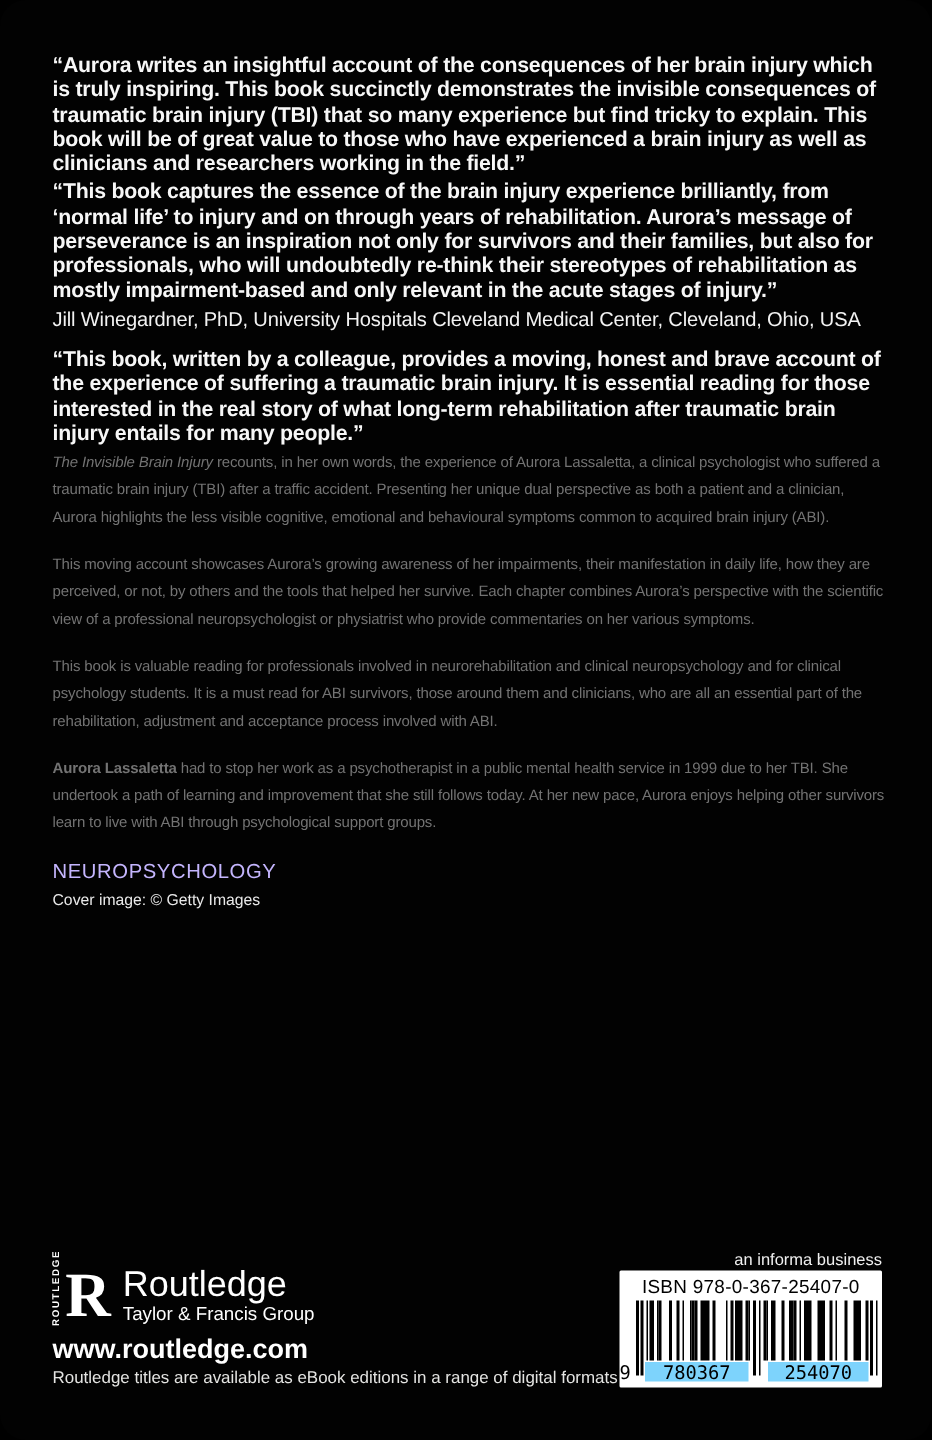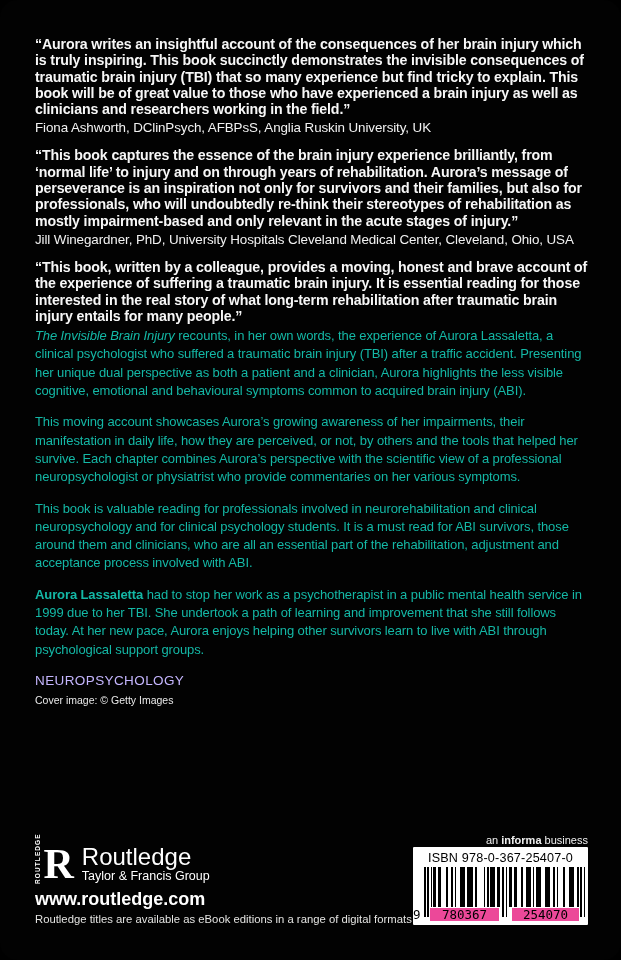--- a/index.html
+++ b/index.html
@@ -13,34 +13,34 @@
   .quote{
     font-size:14.2px;line-height:16.3px;font-weight:700;letter-spacing:-0.15px;
     margin:0 0 3px 0;
   }
   .attrib{
     font-size:13.4px;line-height:15px;font-weight:400;letter-spacing:-0.1px;
     margin:0 0 12px 0;color:#f2f2f2;
   }
   .attrib.last{margin-bottom:24px;}
   .body-para{
-    font-size:13px;line-height:18.3px;font-weight:400;letter-spacing:-0.1px;
-    margin:0 0 13px 0;color:#14b8a6;
+    font-size:10px;line-height:18.3px;font-weight:400;letter-spacing:-0.1px;
+    margin:0 0 13px 0;color:#737373;
   }
   .body-para .ital{font-style:italic;}
   .bio{margin-top:6px;}
   .bio .bname{font-weight:700;}
   .category{font-size:13.5px;letter-spacing:0.4px;margin-top:14px;color:#c4b5fd;}
   .credit{font-size:10.5px;margin-top:6px;color:#e9e9e9;}
 
   .footer{position:absolute;left:0;top:832px;width:621px;height:128px;}
   .informa{
     position:absolute;right:33px;top:2px;font-size:11px;color:#f0f0f0;
   }
-  .informa b{font-weight:700;}
+  .informa b{font-weight:400;}
   .logo-row{position:absolute;left:35px;top:12px;display:flex;align-items:center;}
   .logo-vertical{
     writing-mode:vertical-rl;transform:rotate(180deg);
     font-size:6.5px;font-weight:700;letter-spacing:1.1px;line-height:1;
     height:40px;text-align:center;color:#fff;margin-right:2px;
   }
   .logo-r{
     font-family:"Liberation Serif","DejaVu Serif",serif;
     font-size:42px;font-weight:700;line-height:38px;color:#fff;margin-right:8px;
   }
@@ -53,35 +53,34 @@
     position:absolute;left:413px;top:15px;width:175px;height:78px;background:#fff;
     border-radius:1px;
   }
   .isbn-line{
     font-size:12.6px;color:#000;text-align:center;margin-top:4px;letter-spacing:0.2px;
     font-weight:400;
   }
   .bars-wrap{position:relative;width:162px;height:53px;margin:2px 0 0 11px;}
   .bars-wrap .bar{position:absolute;top:0;background:#000;}
   .bc-digit{
-    position:absolute;bottom:-1px;font-size:12.5px;color:#000;background:#ec4899;
+    position:absolute;bottom:-1px;font-size:12.5px;color:#000;background:#7dd3fc;
     font-family:"DejaVu Sans Mono","Liberation Mono",monospace;line-height:13px;
   }
   .bc-9{left:-11px;background:transparent;}
   .bc-g1{left:6px;width:69px;text-align:center;}
   .bc-g2{left:88px;width:67px;text-align:center;}
 </style>
 </head>
 <body>
 
 <div class="page">
   <div class="content">
 
     <p class="quote">“Aurora writes an insightful account of the consequences of her brain injury which is truly inspiring. This book succinctly demonstrates the invisible consequences of traumatic brain injury (TBI) that so many experience but find tricky to explain. This book will be of great value to those who have experienced a brain injury as well as clinicians and researchers working in the field.”</p>
-    <p class="attrib">Fiona Ashworth, DClinPsych, AFBPsS, Anglia Ruskin University, UK</p>
 
     <p class="quote">“This book captures the essence of the brain injury experience brilliantly, from ‘normal life’ to injury and on through years of rehabilitation. Aurora’s message of perseverance is an inspiration not only for survivors and their families, but also for professionals, who will undoubtedly re-think their stereotypes of rehabilitation as mostly impairment-based and only relevant in the acute stages of injury.”</p>
     <p class="attrib">Jill Winegardner, PhD, University Hospitals Cleveland Medical Center, Cleveland, Ohio, USA</p>
 
     <p class="quote">“This book, written by a colleague, provides a moving, honest and brave account of the experience of suffering a traumatic brain injury. It is essential reading for those interested in the real story of what long-term rehabilitation after traumatic brain injury entails for many people.”</p>
 
     <p class="body-para"><span class="ital">The Invisible Brain Injury</span><span> recounts, in her own words, the experience of Aurora Lassaletta, a clinical psychologist who suffered a traumatic brain injury (TBI) after a traffic accident. Presenting her unique dual perspective as both a patient and a clinician, Aurora highlights the less visible cognitive, emotional and behavioural symptoms common to acquired brain injury (ABI).</span></p>
 
     <p class="body-para">This moving account showcases Aurora’s growing awareness of her impairments, their manifestation in daily life, how they are perceived, or not, by others and the tools that helped her survive. Each chapter combines Aurora’s perspective with the scientific view of a professional neuropsychologist or physiatrist who provide commentaries on her various symptoms.</p>
 

